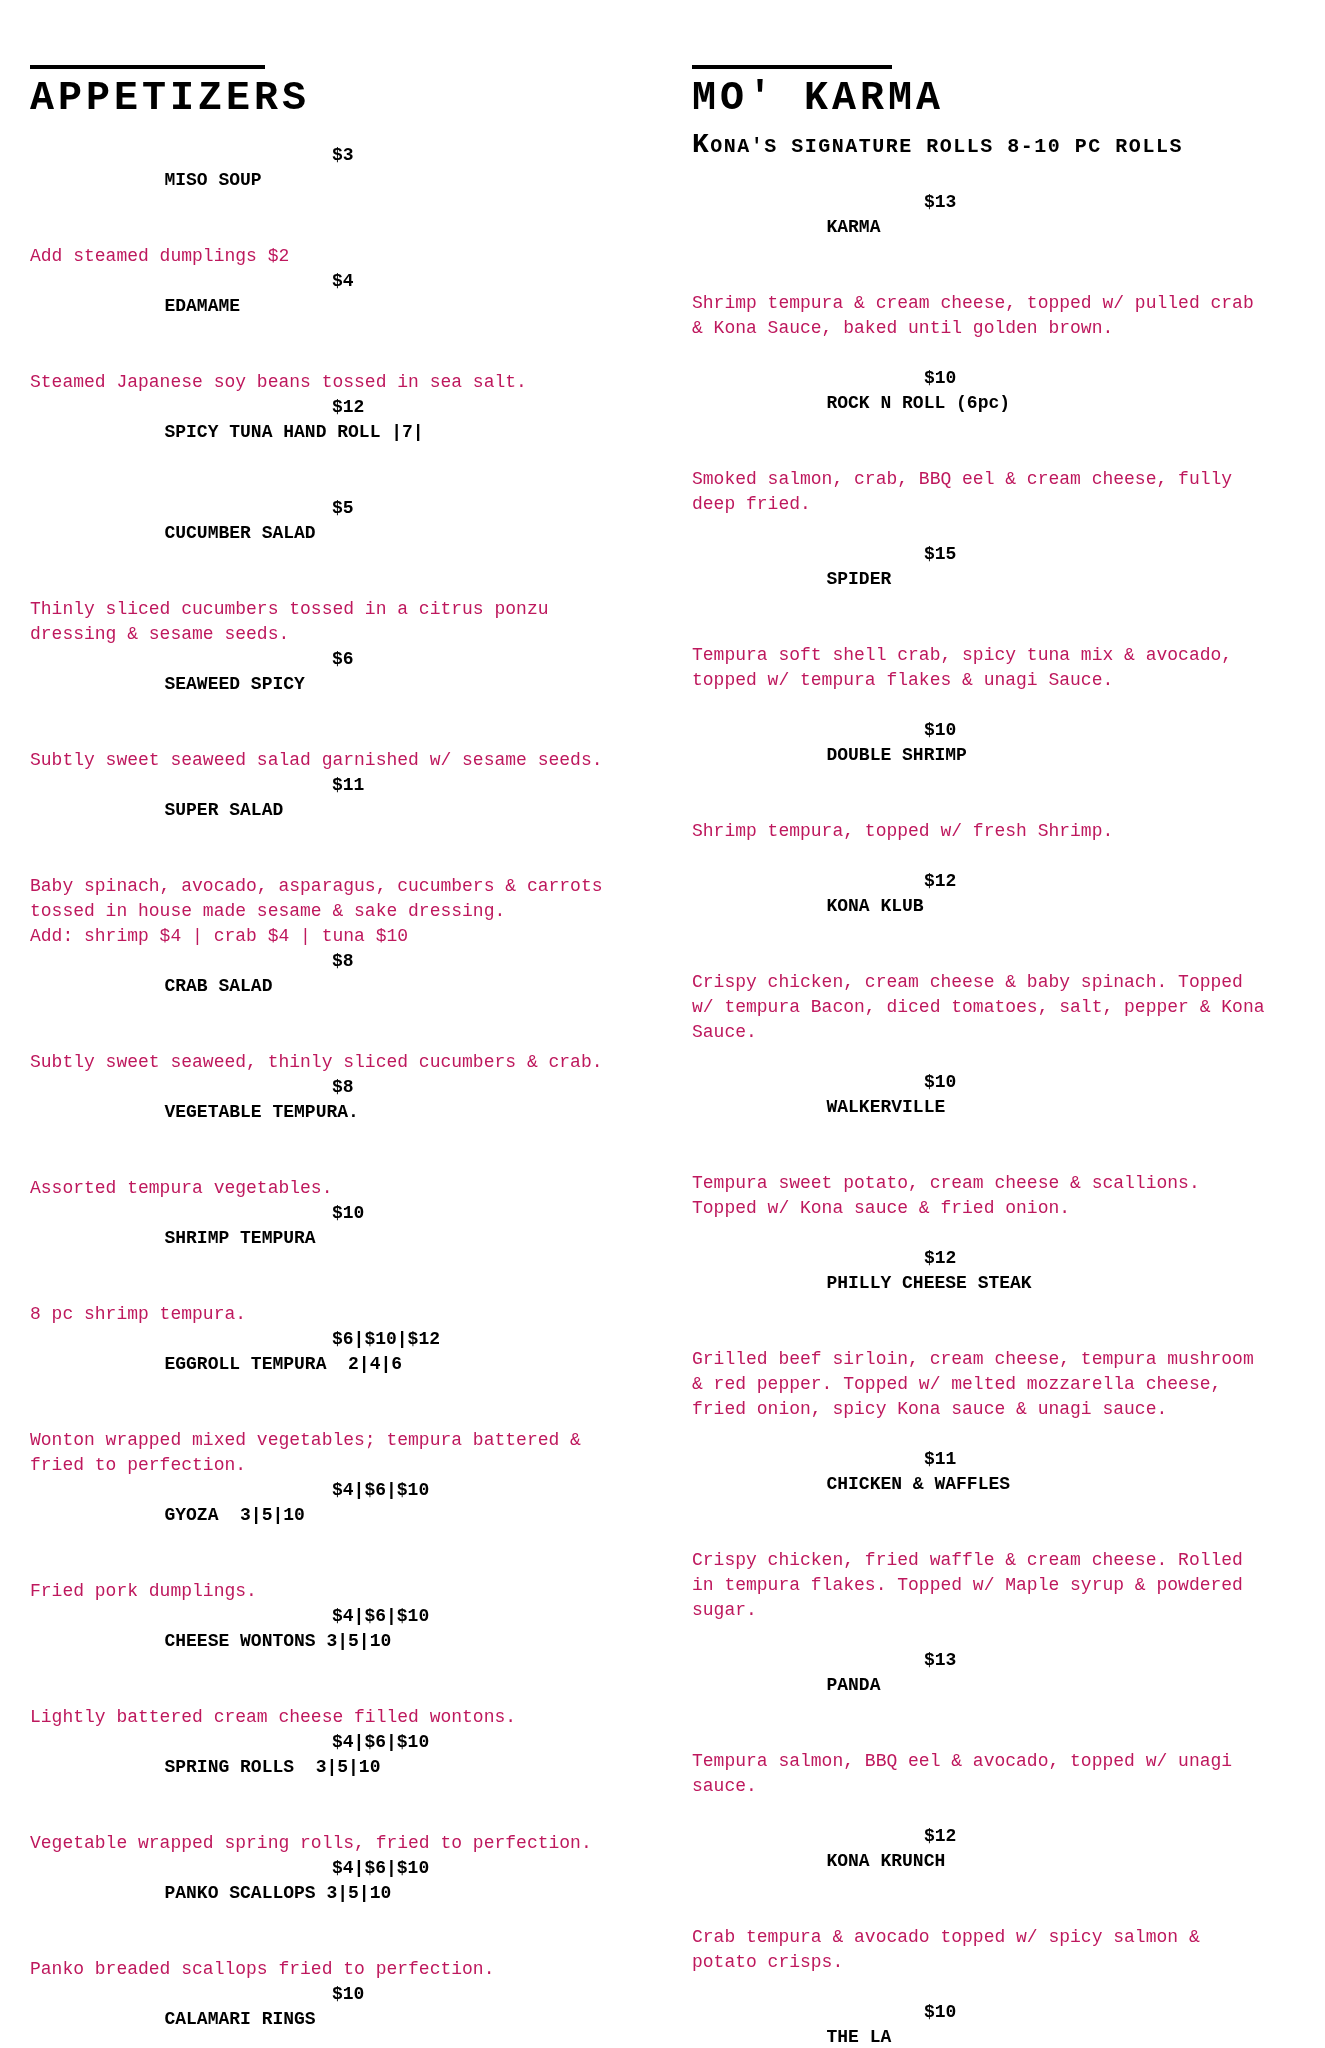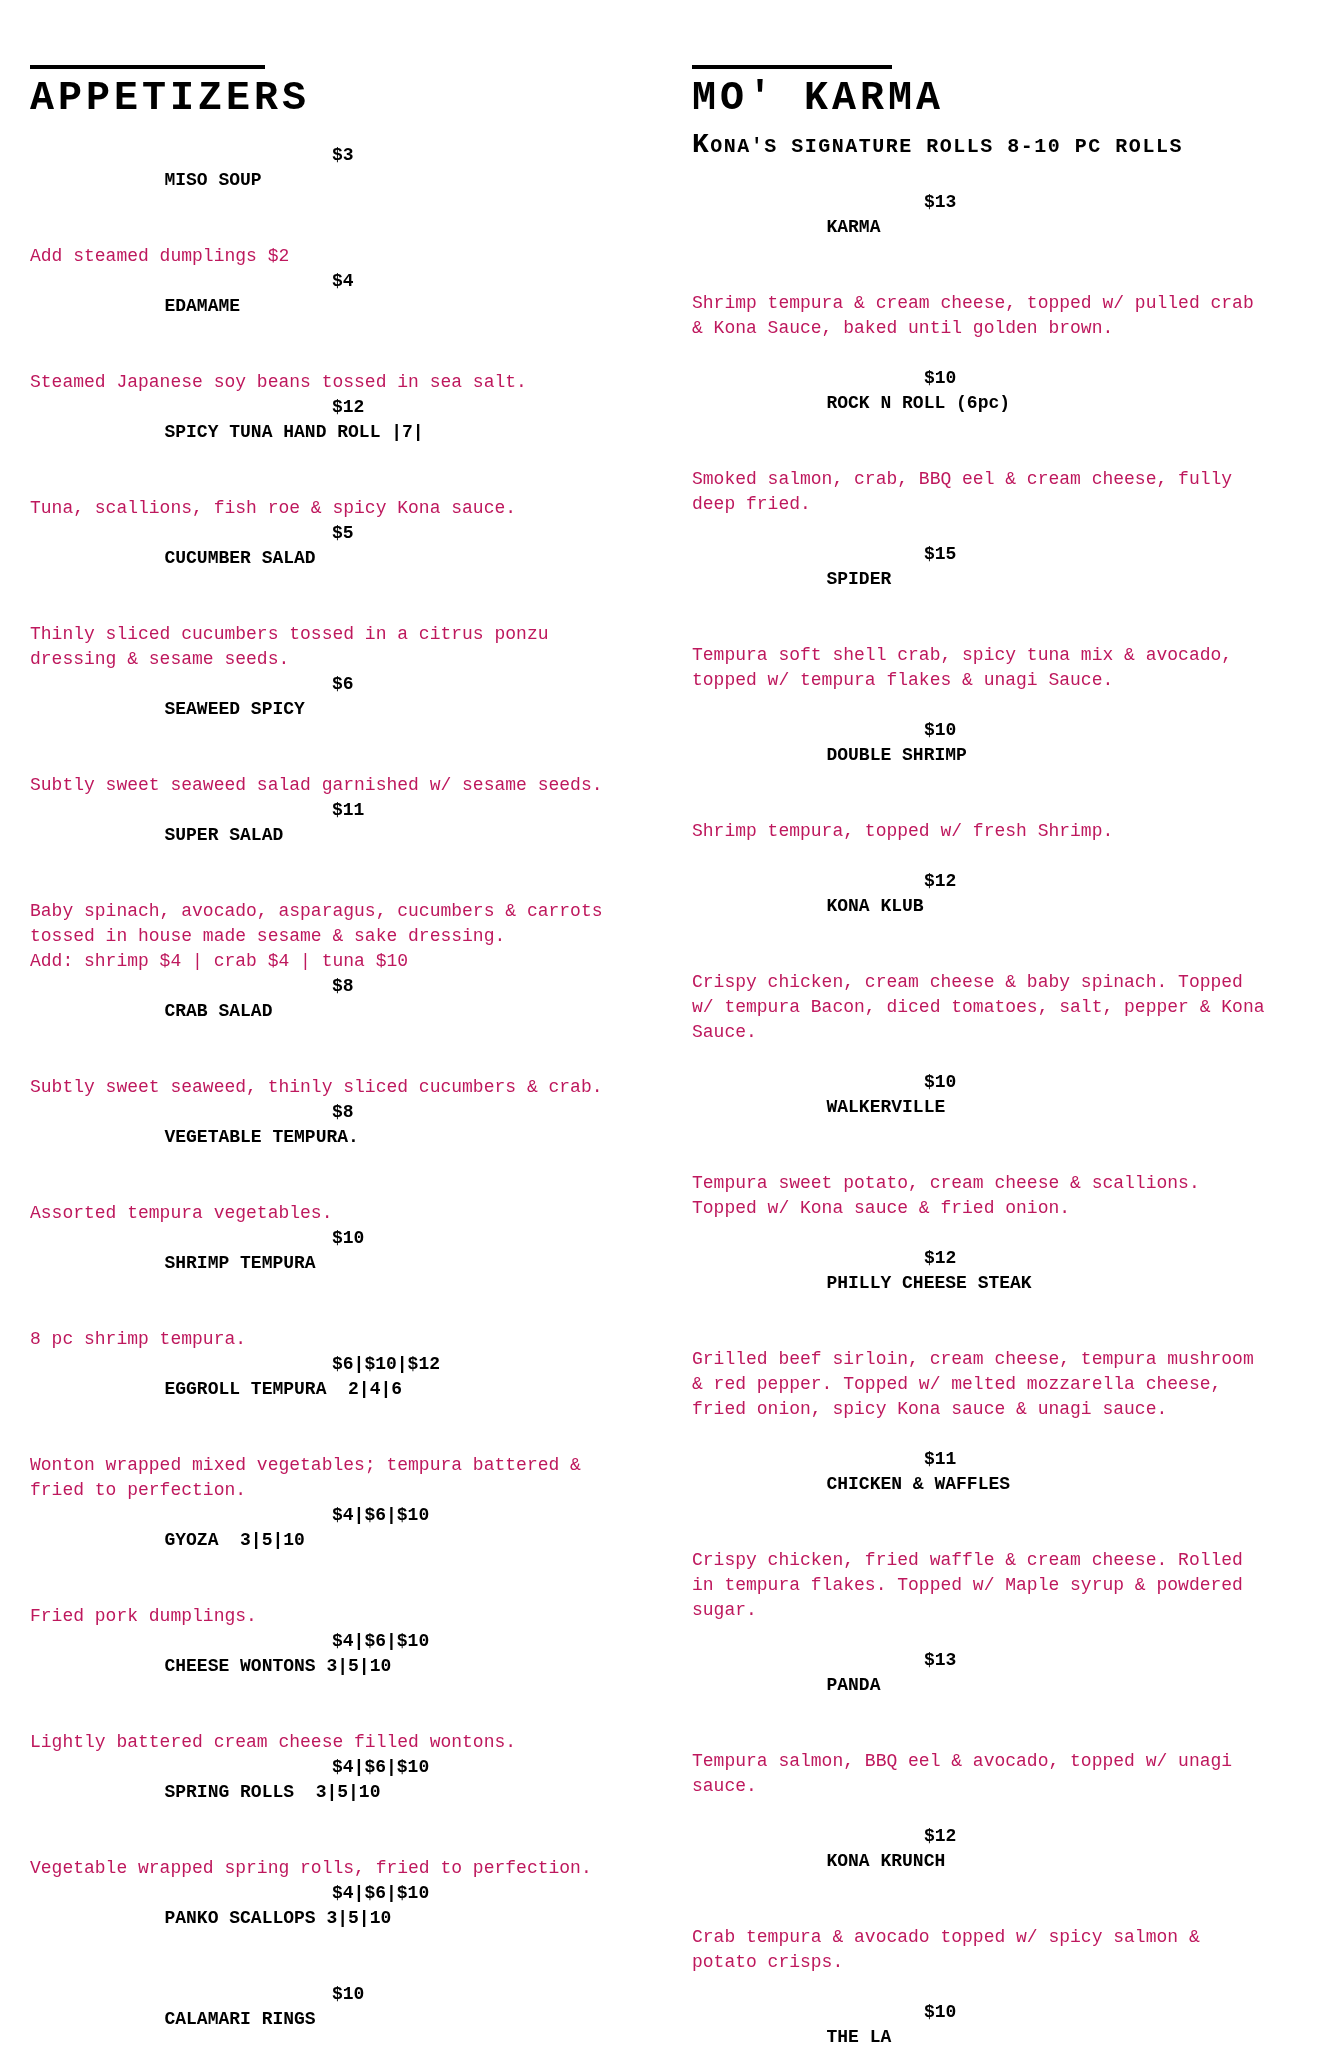--- a/index.html
+++ b/index.html
@@ -48,21 +48,20 @@
               <span class="pr">$4</span>
             </div>
             <div class="desc">Steamed Japanese soy beans tossed in sea salt.</div>
           </div>
 
           <div class="app-item">
             <div class="row">
               <span class="nm">SPICY TUNA HAND ROLL |7|</span>
               <span class="pr">$12</span>
             </div>
-            <div class="desc">Tuna, scallions, fish roe &amp; spicy Kona sauce.</div>
           </div>
 
           <div class="app-item">
             <div class="row">
               <span class="nm">CUCUMBER SALAD</span>
               <span class="pr">$5</span>
             </div>
             <div class="desc">Thinly sliced cucumbers tossed in a citrus ponzu
 dressing &amp; sesame seeds.</div>
           </div>
@@ -140,20 +139,21 @@
               <span class="pr">$4|$6|$10</span>
             </div>
             <div class="desc">Vegetable wrapped spring rolls, fried to perfection.</div>
           </div>
 
           <div class="app-item">
             <div class="row">
               <span class="nm">PANKO SCALLOPS 3|5|10</span>
               <span class="pr">$4|$6|$10</span>
             </div>
+            <div class="desc">Panko breaded scallops fried to perfection.</div>
           </div>
 
           <div class="app-item">
             <div class="row">
               <span class="nm">CALAMARI RINGS</span>
               <span class="pr">$10</span>
             </div>
 
           </div>
 

